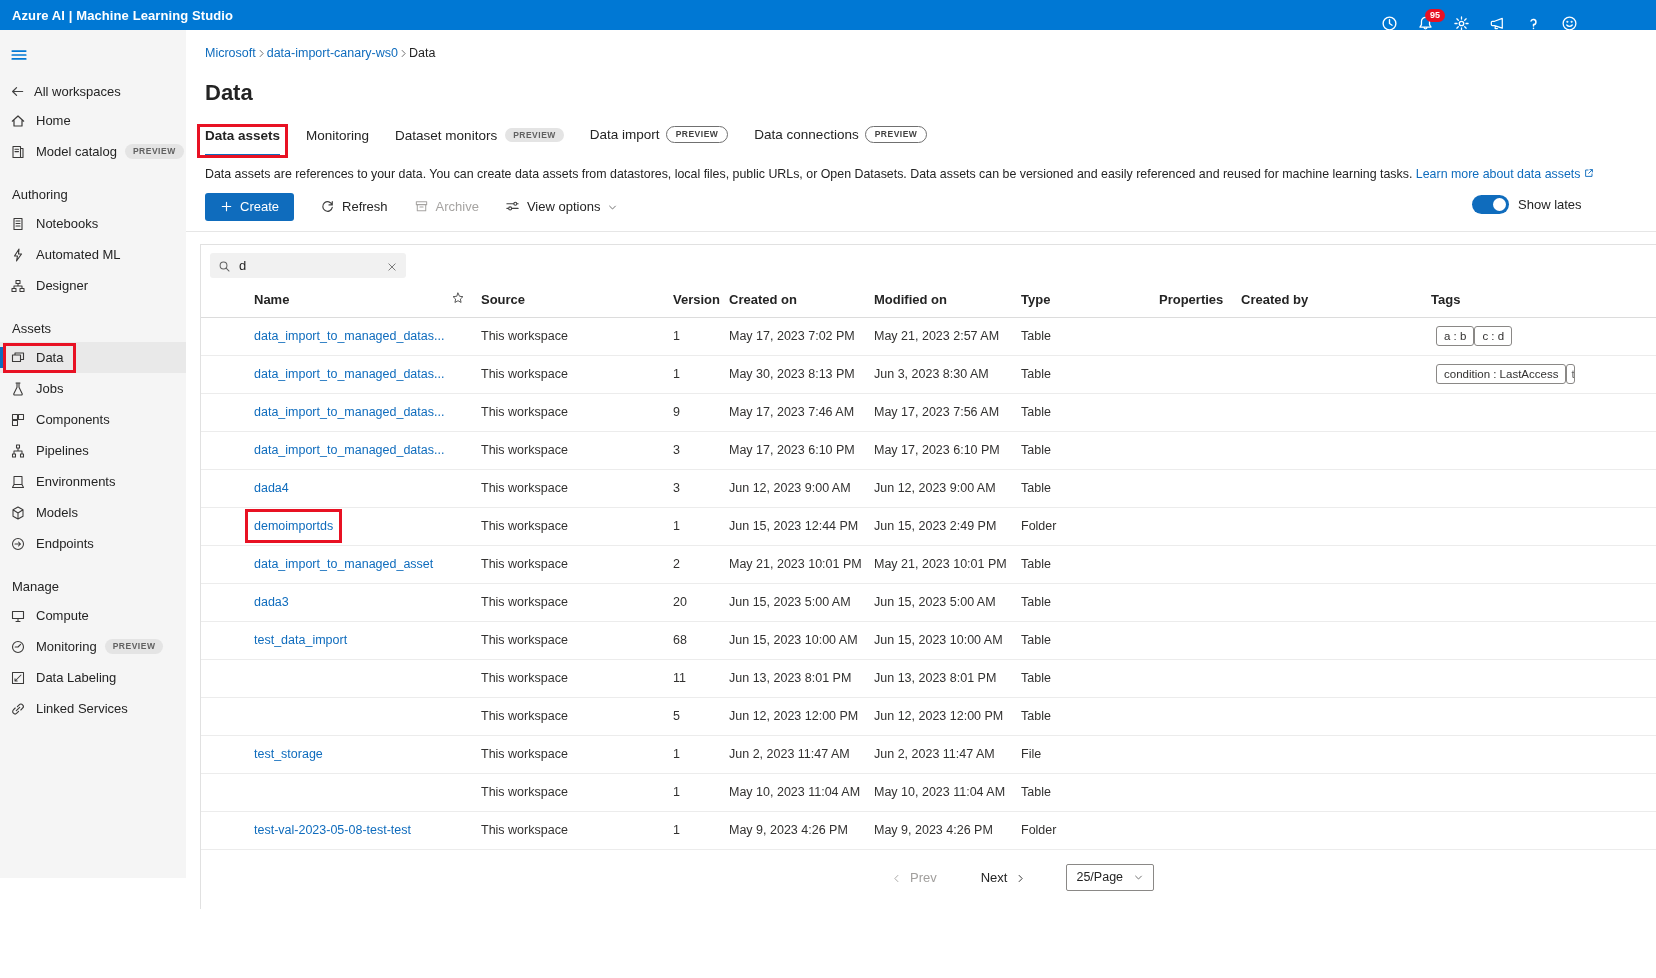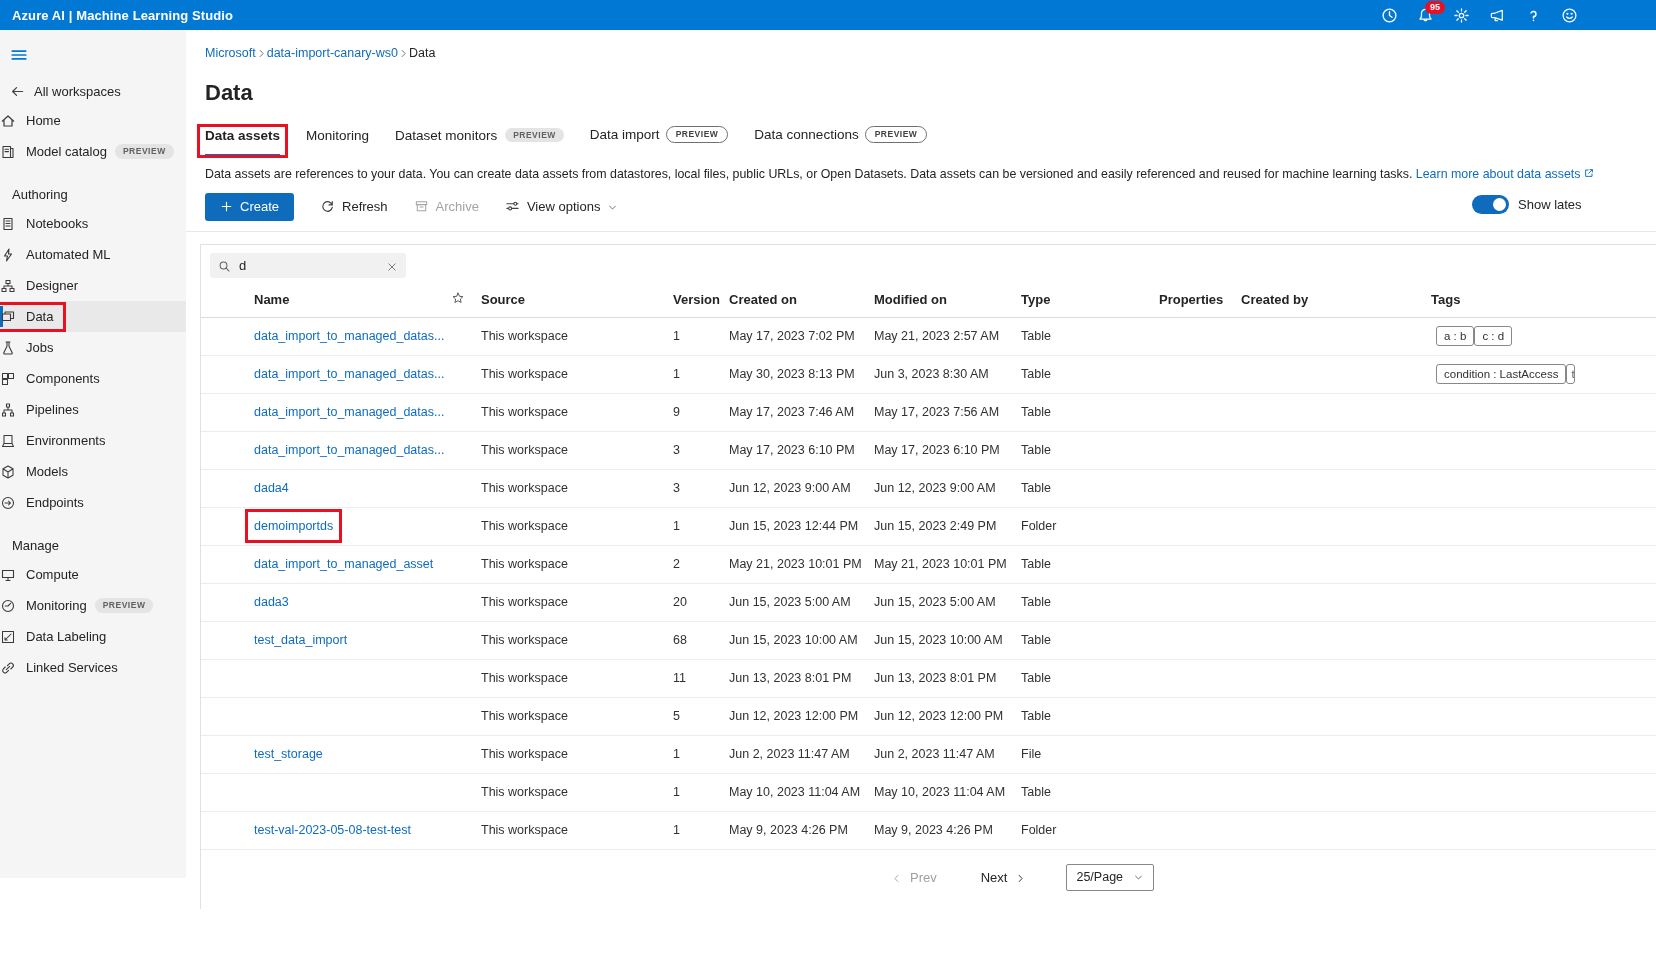--- a/index.html
+++ b/index.html
@@ -2,38 +2,38 @@
 <html><head>
 <meta charset="utf-8">
 <style>
   * { margin:0; padding:0; box-sizing:border-box; }
   html,body { width:1656px; height:978px; overflow:hidden; background:#fff;
     font-family:"Liberation Sans","DejaVu Sans",sans-serif; color:#242424; }
 
   
   .topbar { position:relative; height:30px; background:#0078d4; display:flex; align-items:center; }
   .topbar-title { color:#fff; font-size:13px; font-weight:bold; padding-left:12px; letter-spacing:.1px; }
-  .topbar-icons { position:absolute; right:78px; top:0; height:30px; display:flex; align-items:center; gap:19px; }
+  .topbar-icons { position:absolute; right:78px; top:8px; height:30px; display:flex; align-items:center; gap:19px; }
   .tb-icon { position:relative; width:17px; height:17px; color:#fff; cursor:pointer; }
   .tb-icon svg { width:17px; height:17px; display:block; }
   .tb-badge { position:absolute; top:-6px; left:8px; background:#e81123; color:#fff; font-size:9px;
     font-weight:bold; border-radius:9px; padding:2px 5px; line-height:1; }
 
   
   .app { display:flex; height:848px; }
   .sidebar { width:186px; background:#f5f5f5; flex:none; padding-top:8px; position:relative; }
   .main { flex:1; position:relative; }
 
   
   .hamburger { width:18px; height:18px; color:#0078d4; margin:8px 0 14px 10px; cursor:pointer; }
   .hamburger svg { width:18px; height:18px; }
   .side-back { display:flex; align-items:center; gap:9px; padding:6px 0 6px 10px; font-size:13px; cursor:pointer; }
   .side-back .bk { width:15px; height:15px; color:#424242; } .side-back svg { width:15px; height:15px; }
   .side-header { font-size:13px; font-weight:normal; padding:20px 0 6px 12px; }
-  .side-item { display:flex; align-items:center; height:31px; font-size:13px; cursor:pointer; position:relative; }
+  .side-item { display:flex; align-items:center; height:31px; padding-left:10px; font-size:13px; cursor:pointer; position:relative; }
   .side-item.selected { background:#e9e9e9; }
   .side-item.selected::before { content:""; position:absolute; left:0; top:5px; bottom:5px; width:3px; background:#0f6cbd; }
   .side-inner { display:flex; align-items:center; gap:10px; position:relative; }
   .side-inner.annotated::after { content:""; position:absolute; inset:-7px -13px -7px -7px;
     border:3px solid #e81123; pointer-events:none; }
   .side-icon { width:16px; height:16px; color:#3b3a39; flex:none; } .side-icon svg { width:16px; height:16px; }
   .preview-pill { background:#e4e4e4; color:#616161; font-size:8.5px; font-weight:bold; letter-spacing:.5px;
     border-radius:9px; padding:3px 8px; margin-left:8px; line-height:1; }
   .side-item .preview-pill { margin-left:8px; }
 
@@ -200,20 +200,21 @@
           </span>
         </div>
         <div class="side-item">
           <span class="side-inner">
             <span class="side-icon"><svg viewBox="0 0 16 16" fill="none" stroke="currentColor" stroke-width="1.05" stroke-linecap="round" stroke-linejoin="round">
                 <path d="M6 2.5h4v3H6zM2 10.5h4v3H2zM10 10.5h4v3H10zM8 5.5V8M4 10.5V8h8v2.5"></path>
               </svg></span>
             <span>Designer</span>
           </span>
         </div>
+        <div class="side-header">Assets</div>
         <div class="side-item selected">
           <span class="side-inner annotated">
             <span class="side-icon"><svg viewBox="0 0 16 16" fill="none" stroke="currentColor" stroke-width="1.1" stroke-linecap="round" stroke-linejoin="round">
                 <path d="M2.5 5h8v6.5h-8zM5 5V3h8.5v6.5H10.5"></path>
               </svg></span>
             <span>Data</span>
           </span>
         </div>
         <div class="side-item">
           <span class="side-inner">

